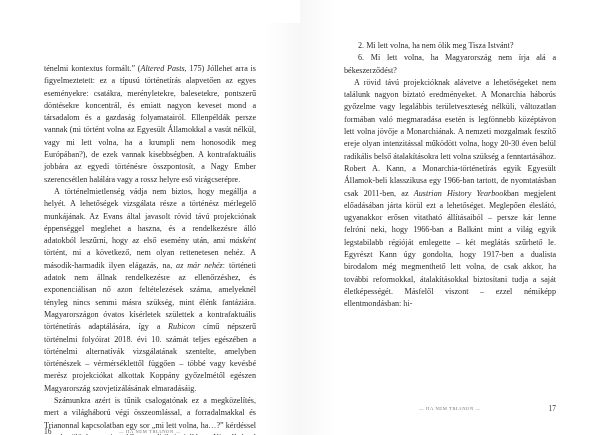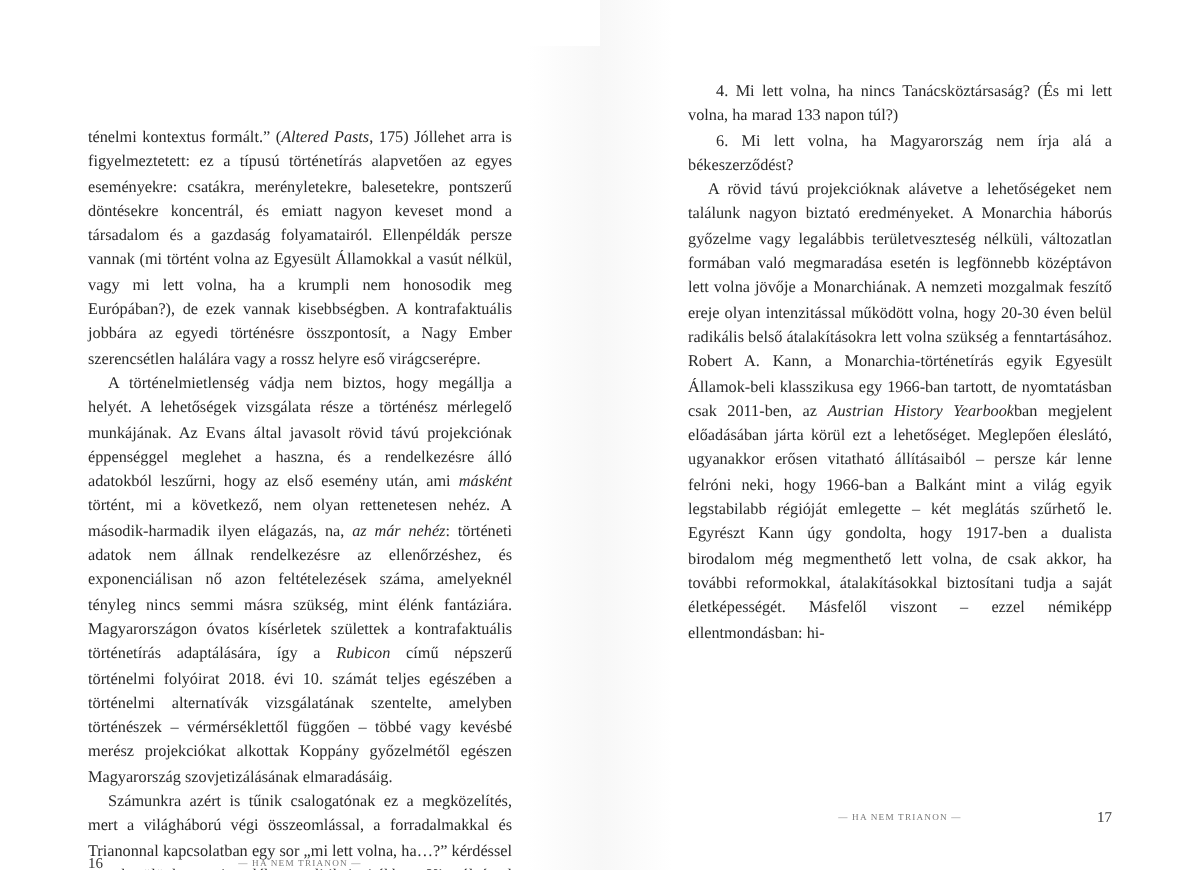--- a/index.html
+++ b/index.html
@@ -31,20 +31,20 @@
     <div class="body-text" id="left-body">
         <p class="noindent"><span>ténelmi kontextus formált.” (</span><em>Altered Pasts</em><span>, 175) Jóllehet arra is figyelmeztetett: ez a típusú történetírás alapvetően az egyes eseményekre: csatákra, merényletekre, balesetekre, pontszerű döntésekre koncentrál, és emiatt nagyon keveset mond a társadalom és a gazdaság folyamatairól. Ellenpéldák persze vannak (mi történt volna az Egyesült Államokkal a vasút nélkül, vagy mi lett volna, ha a krumpli nem honosodik meg Európában?), de ezek vannak kisebbségben. A kontrafaktuális jobbára az egyedi történésre összpontosít, a Nagy Ember szerencsétlen halálára vagy a rossz helyre eső virágcserépre.</span></p>
         <p class=""><span>A történelmietlenség vádja nem biztos, hogy megállja a helyét. A lehetőségek vizsgálata része a történész mérlegelő munkájának. Az Evans által javasolt rövid távú projekciónak éppenséggel meglehet a haszna, és a rendelkezésre álló adatokból leszűrni, hogy az első esemény után, ami </span><em>másként</em><span> történt, mi a következő, nem olyan rettenetesen nehéz. A második-harmadik ilyen elágazás, na, </span><em>az már nehéz</em><span>: történeti adatok nem állnak rendelkezésre az ellenőrzéshez, és exponenciálisan nő azon feltételezések száma, amelyeknél tényleg nincs semmi másra szükség, mint élénk fantáziára. Magyarországon óvatos kísérletek születtek a kontrafaktuális történetírás adaptálására, így a </span><em>Rubicon</em><span> című népszerű történelmi folyóirat 2018. évi 10. számát teljes egészében a történelmi alternatívák vizsgálatának szentelte, amelyben történészek – vérmérséklettől függően – többé vagy kevésbé merész projekciókat alkottak Koppány győzelmétől egészen Magyarország szovjetizálásának elmaradásáig.</span></p>
         <p class=""><span>Számunkra azért is tűnik csalogatónak ez a megközelítés, mert a világháború végi összeomlással, a forradalmakkal és Trianonnal kapcsolatban egy sor „mi lett volna, ha…?” kérdéssel szembesülünk a mai emlékezetpolitikai vitákban. Kis túlzással azt lehet mondani, hogy vitáink járta sem állnak. Némi</span></p>
       </div>
     <span class="folio">16</span>
     <div class="running">— HA NEM TRIANON —</div>
   </div>
   <div class="page right">
     <div class="body-text" id="right-body">
-        <p class="item"><span>4. Mi lett volna, ha nincs Tanácsköztársaság? (És mi lett volna, ha marad 133 napon túl?)</span></p>
+        <p class="item"><span>2. Mi lett volna, ha nem ölik meg Tisza Istvánt?</span></p>
         <p class="item"><span>6. Mi lett volna, ha Magyarország nem írja alá a békeszerződést?</span></p>
         <p class=""><span>A rövid távú projekcióknak alávetve a lehetőségeket nem találunk nagyon biztató eredményeket. A Monarchia háborús győzelme vagy legalábbis területveszteség nélküli, változatlan formában való megmaradása esetén is legfönnebb középtávon lett volna jövője a Monarchiának. A nemzeti mozgalmak feszítő ereje olyan intenzitással működött volna, hogy 20-30 éven belül radikális belső átalakításokra lett volna szükség a fenntartásához. Robert A. Kann, a Monarchia-történetírás egyik Egyesült Államok-beli klasszikusa egy 1966-ban tartott, de nyomtatásban csak 2011-ben, az </span><em>Austrian History Yearbook</em><span>ban megjelent előadásában járta körül ezt a lehetőséget. Meglepően éleslátó, ugyanakkor erősen vitatható állításaiból – persze kár lenne felróni neki, hogy 1966-ban a Balkánt mint a világ egyik legstabilabb régióját emlegette – két meglátás szűrhető le. Egyrészt Kann úgy gondolta, hogy 1917-ben a dualista birodalom még megmenthető lett volna, de csak akkor, ha további reformokkal, átalakításokkal biztosítani tudja a saját életképességét. Másfelől viszont – ezzel némiképp ellentmondásban: hi-</span></p>
       </div>
     <span class="folio">17</span>
     <div class="running">— HA NEM TRIANON —</div>
   </div>
 </div>
 
 </body></html>

